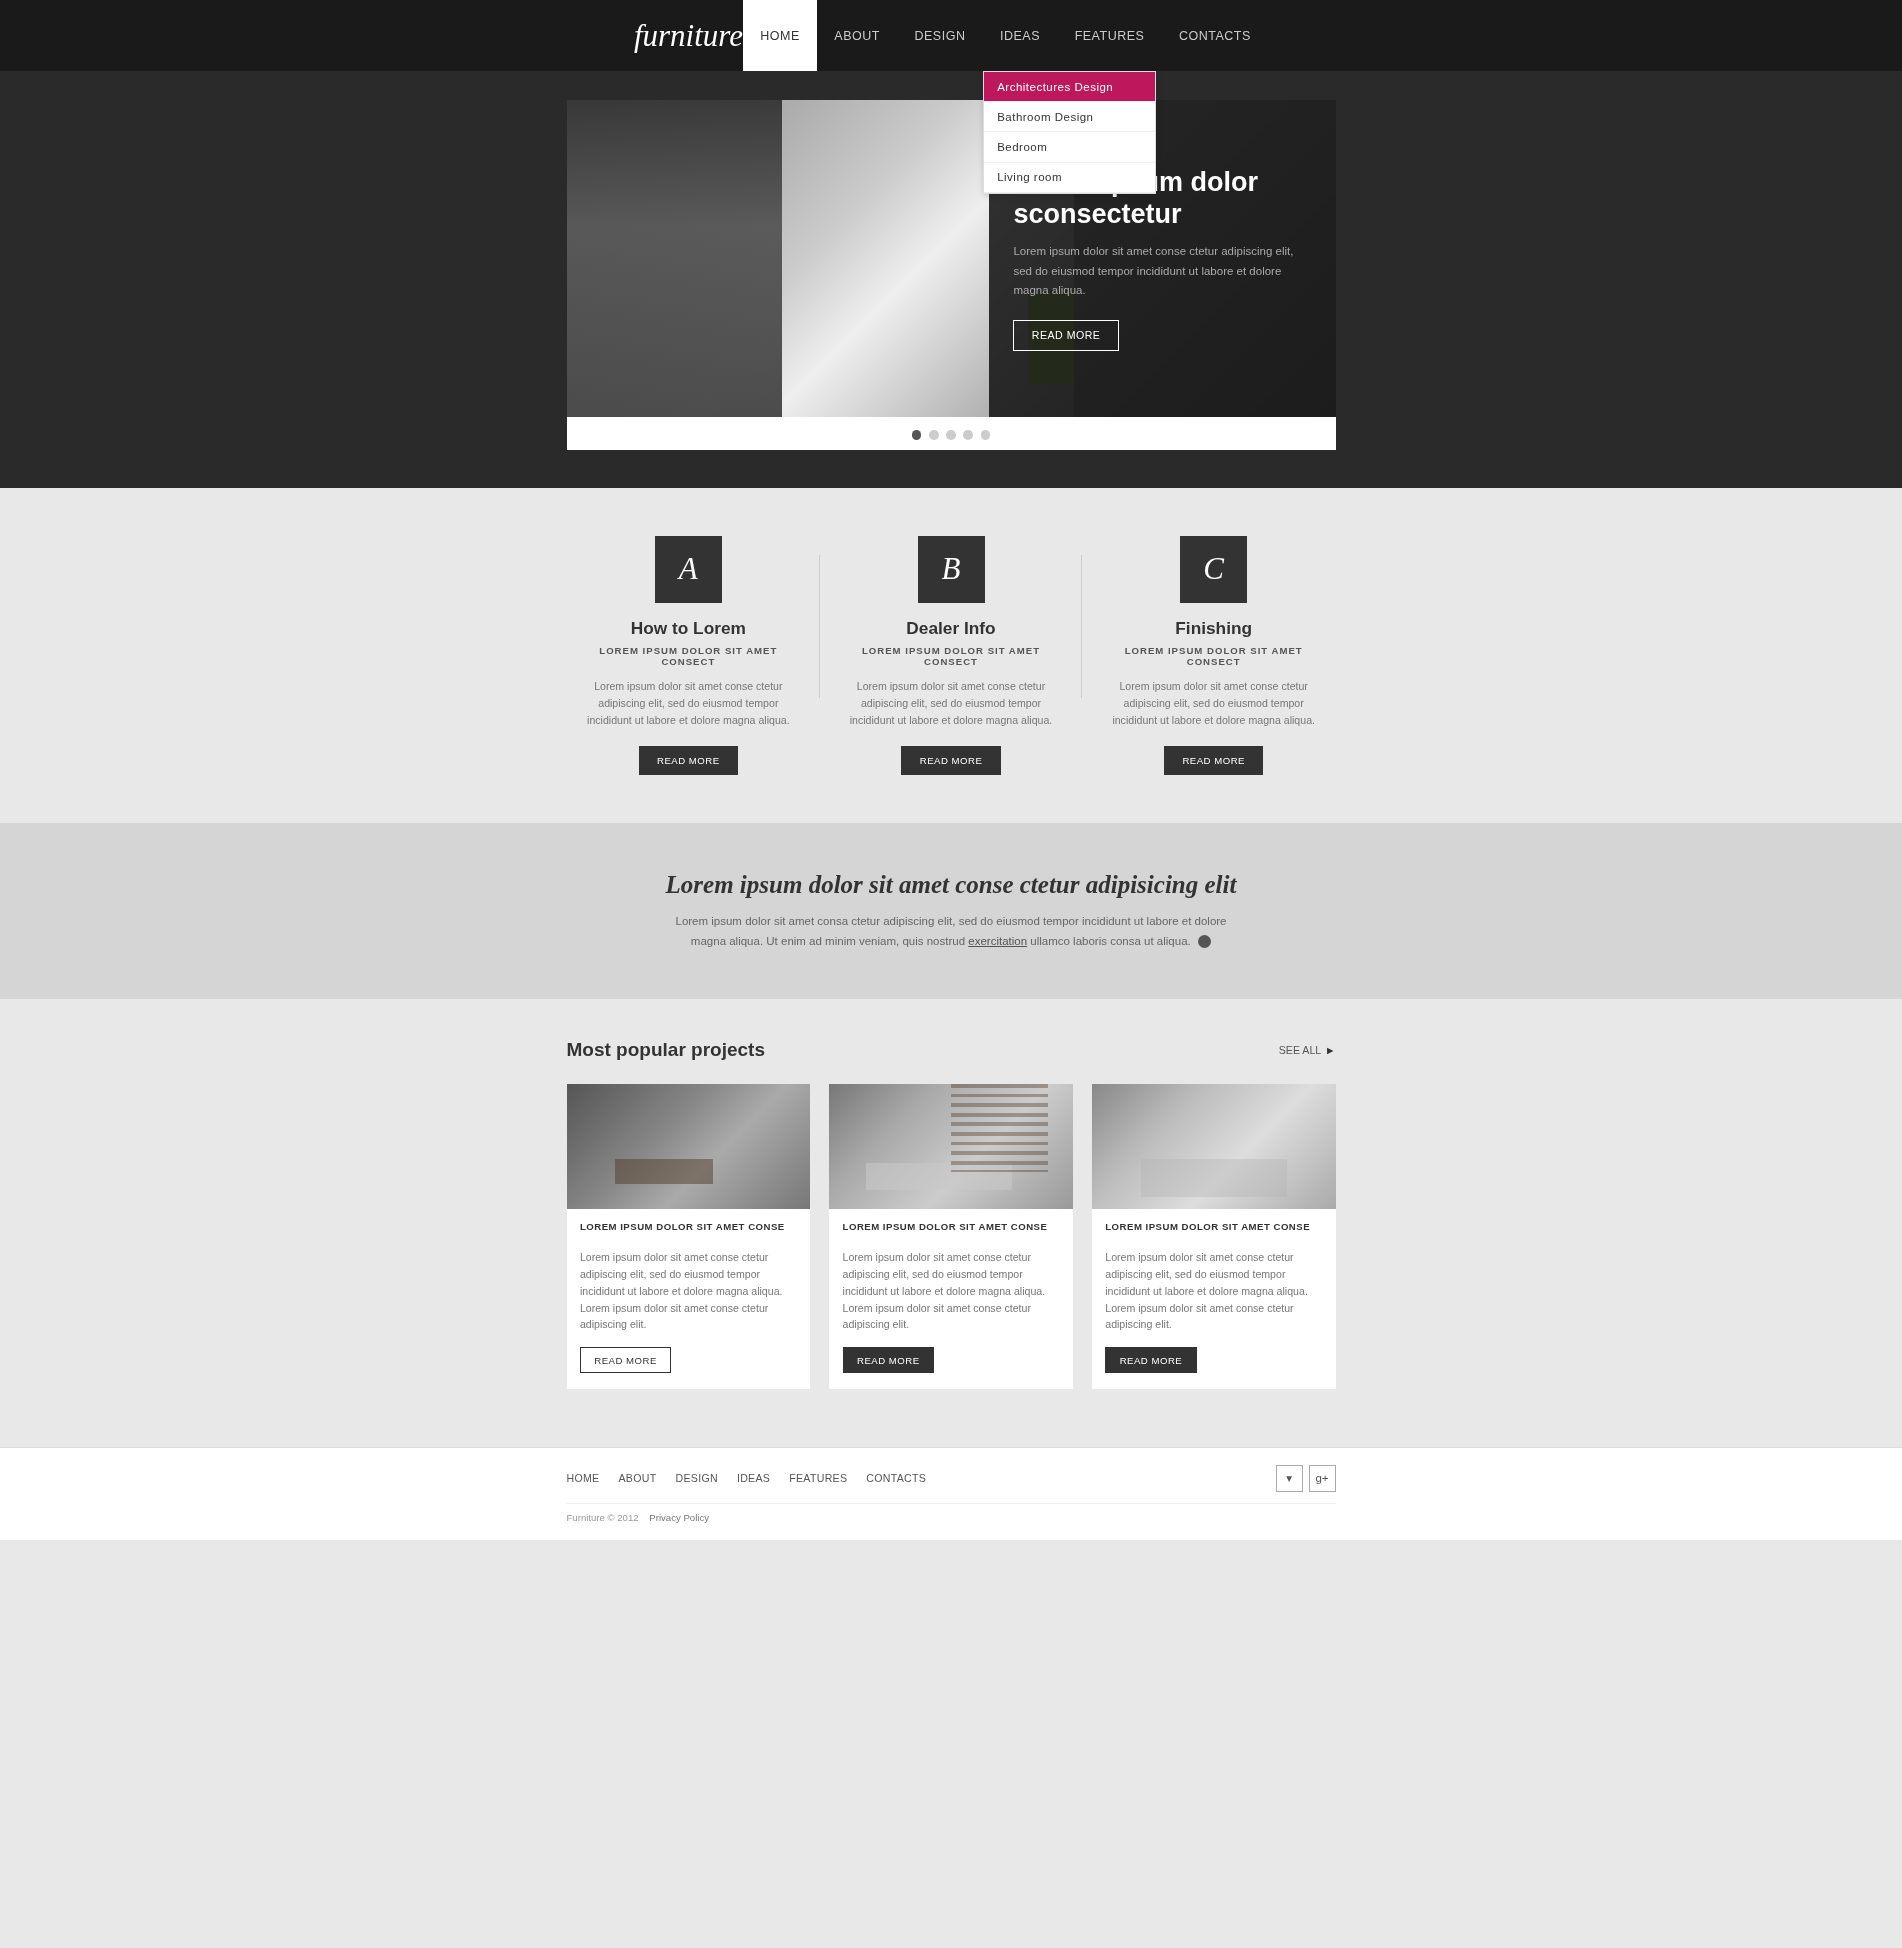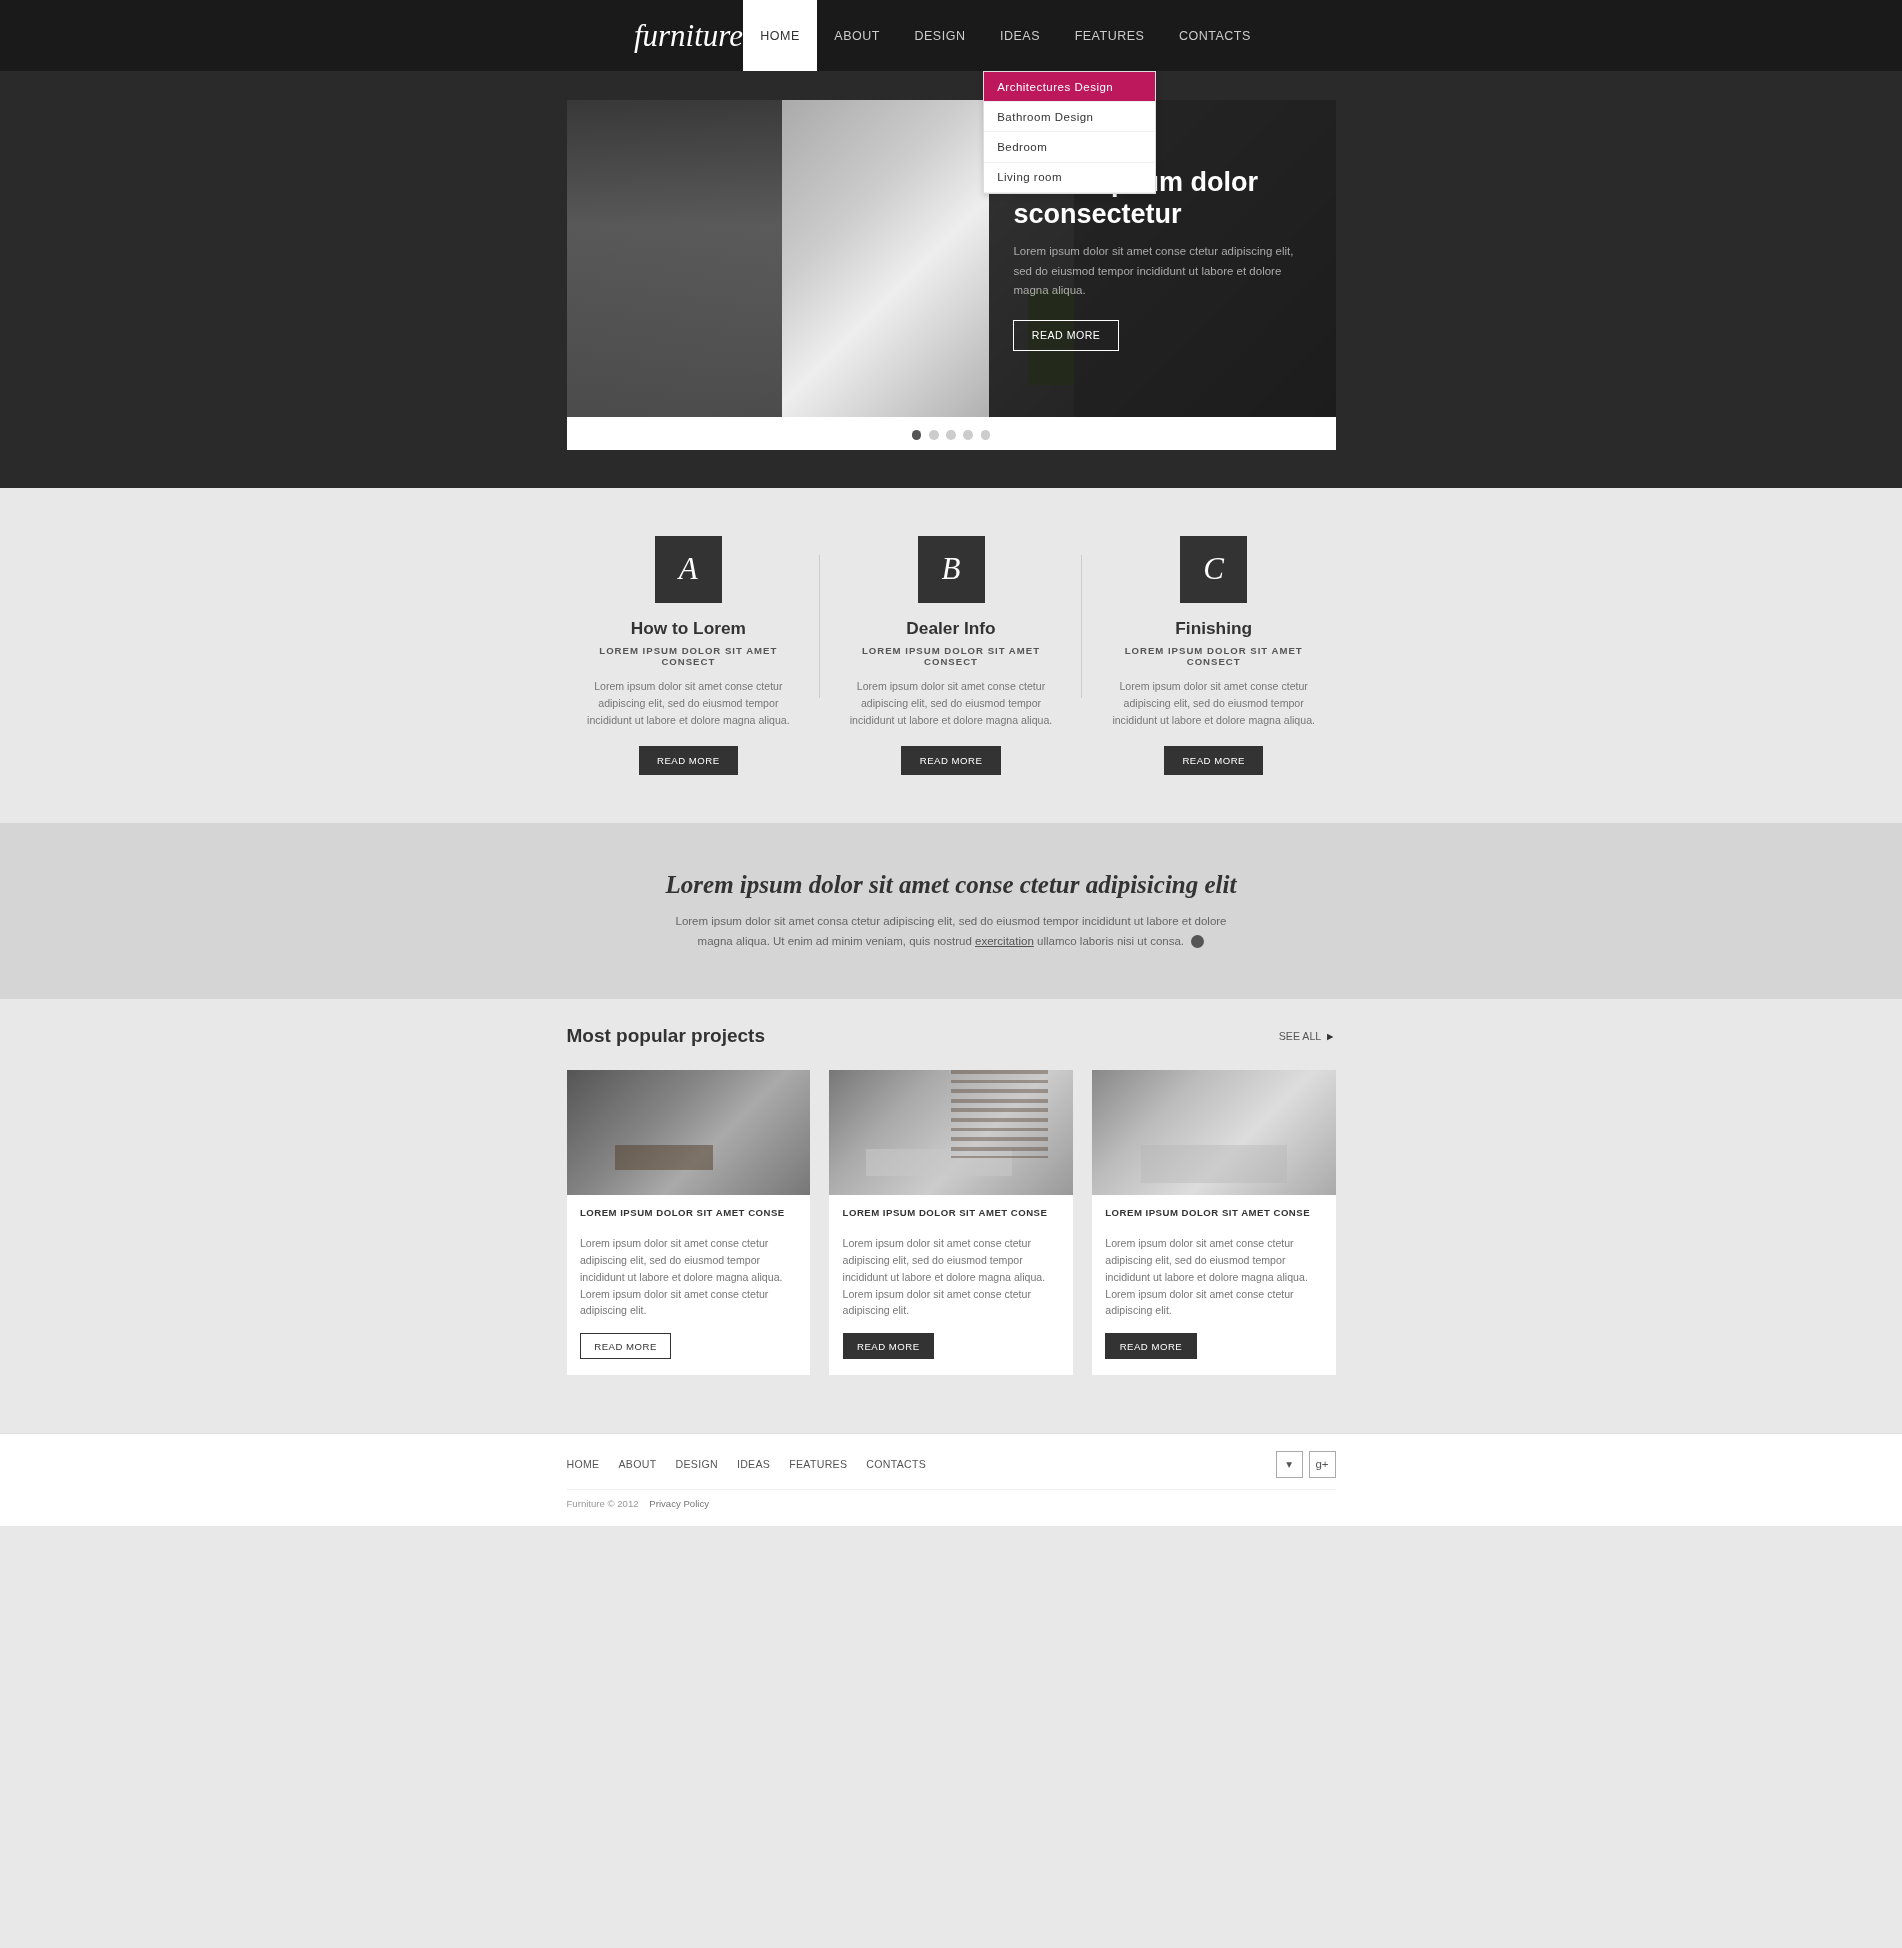--- a/index.html
+++ b/index.html
@@ -287,21 +287,21 @@
       height: 13.4px;
       background: #555;
       border-radius: 50%;
       vertical-align: middle;
       margin-left: 3.8px;
     }
 
     
     .projects-section {
       background: #e8e8e8;
-      padding: 26px 77px 58px;
+      padding: 40px 77px 58px;
     }
     .projects-header {
       display: flex;
       justify-content: space-between;
       align-items: center;
       width: 769px;
       margin: 0 auto 23px;
     }
     .projects-title {
       font-size: 19px;
@@ -559,21 +559,21 @@
       <button class="card-btn">READ MORE</button>
     </div>
   </div>
 </div>
 
 <div class="quote-section">
   <h2 class="quote-title">Lorem ipsum dolor sit amet conse ctetur adipisicing elit</h2>
   <p class="quote-desc">
     <span>Lorem ipsum dolor sit amet consa ctetur adipiscing elit, sed do eiusmod tempor incididunt ut labore et dolore magna aliqua. Ut enim ad minim veniam, quis nostrud</span>
     <a class="quote-link">exercitation</a>
-    <span>ullamco laboris nisi ut consa.</span>
+    <span>ullamco laboris consa ut aliqua.</span>
     <span class="quote-icon"></span>
   </p>
 </div>
 
 <div class="projects-section">
   <div class="projects-header">
     <h3 class="projects-title">Most popular projects</h3>
     <div class="see-all">
       <span>SEE ALL</span>
       <span class="see-all-arrow">►</span>

